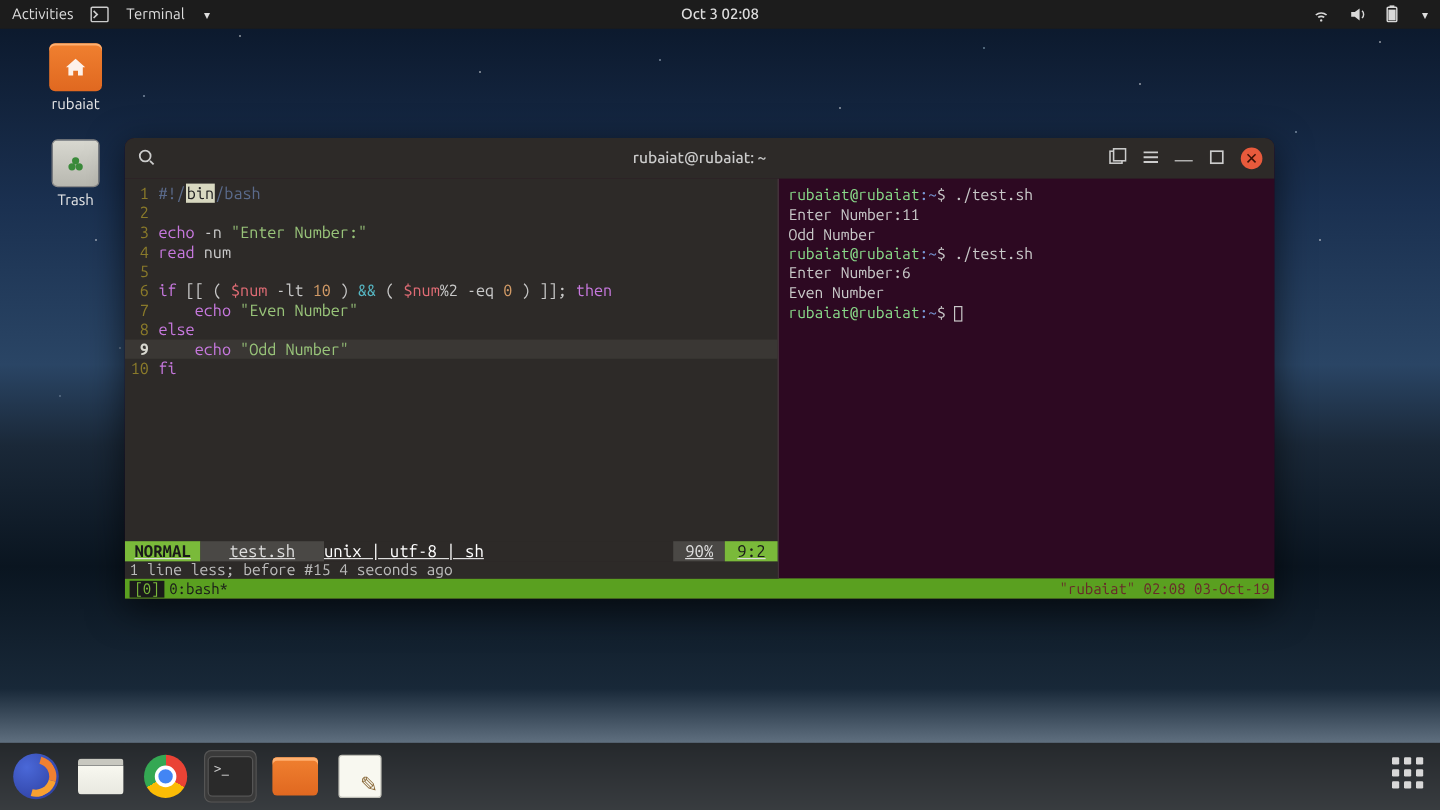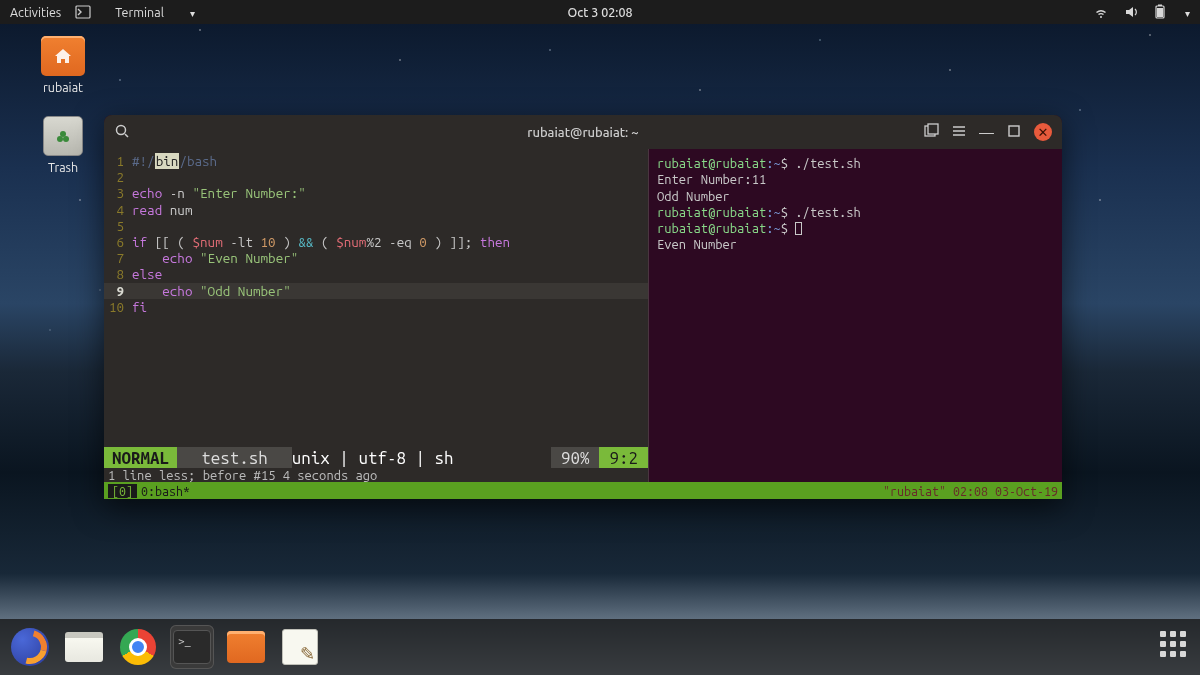--- a/index.html
+++ b/index.html
@@ -36,21 +36,21 @@
 
 
 .topbar {
   position: relative; z-index: 5;
   height: 24px; background: #1c1c1c; color: #ddd;
   display: flex; align-items: center; font-size: 12.5px;
   padding: 12px 10px; justify-content: space-between;
 }
 .topbar .left, .topbar .right { display: flex; align-items: center; gap: 14px; }
 .topbar .center { position: absolute; left: 50%; transform: translateX(-50%); font-weight: 500; }
-.topbar .app { display: flex; align-items: center; gap: 24px; }
+.topbar .app { display: flex; align-items: center; gap: 14px; }
 .tri::after { content: "▾"; font-size: 10px; margin-left: 2px; }
 
 
 .desktop-icons { position: absolute; top: 36px; left: 28px; z-index: 2; }
 .dicon { width: 70px; text-align: center; margin-bottom: 22px; font-size: 12.5px; color: #e8e8e8; cursor: pointer; }
 .dicon .glyph {
   width: 44px; height: 40px; margin: 0 auto 4px; border-radius: 5px;
   display: flex; align-items: center; justify-content: center; font-size: 20px; color: #fff;
 }
 .folder-home { background: linear-gradient(#f08030, #e06820); box-shadow: inset 0 2px 0 #ffb070; }
@@ -96,21 +96,21 @@
 .kw { color: #c678dd; }
 .str { color: #98c379; }
 .num-lit { color: #d19a66; }
 .cmt { color: #5a6a8a; }
 .op { color: #56b6c2; }
 .var { color: #e06c75; }
 .hlbox { background: #d8d8c0; color: #222; padding: 0 1px; }
 
 .vim-status {
   display: flex; align-items: center; background: #2d2a28;
-  font-size: 17px; line-height: 1.25;
+  font-size: 14px; line-height: 1.25; text-decoration: underline;
 }
 .vim-status .mode { background: #7aba3a; color: #1a1a1a; padding: 0 8px; font-weight: bold; }
 .vim-status .fname { padding: 0 24px; background: #4a4845; }
 .vim-status .mid { flex: 1; text-align: left; padding-right: 8px; color: #ffffff; }
 .vim-status .pct { background: #4a4845; padding: 0 10px; }
 .vim-status .pos { background: #7aba3a; color: #1a1a1a; padding: 0 10px; }
 .vim-msg { background: #2d2a28; font-size: 13px; padding: 0 4px; color: #bababa; }
 
 .tmux-bar {
   height: 17px; background: #5aa020; color: #1a1a1a;
@@ -296,22 +296,23 @@
         <span class="pos">9:2</span>
       </div>
       <div class="vim-msg">1 line less; before #15  4 seconds ago</div>
     </div>
 
     <div class="pane-right" id="shell">
         <div><span class="prompt">rubaiat@rubaiat</span><span class="prompt-path">:~</span><span class="prompt-dollar">$ </span><span>./test.sh</span></div>
         <div>Enter Number:11</div>
         <div>Odd Number</div>
         <div><span class="prompt">rubaiat@rubaiat</span><span class="prompt-path">:~</span><span class="prompt-dollar">$ </span><span>./test.sh</span></div>
+        <div>Enter Number:6</div>
+        <div>Even Number</div>
         <div><span class="prompt">rubaiat@rubaiat</span><span class="prompt-path">:~</span><span class="prompt-dollar">$ </span><span></span><span class="cursor"></span></div>
-        <div>Even Number</div>
       </div>
   </div>
 
   <div class="tmux-bar">
     <span class="sess">[0]</span>
     <span>0:bash*</span>
     <span class="spacer"></span>
     <span class="tstatus">"rubaiat" 02:08 03-Oct-19</span>
   </div>
 </div>

